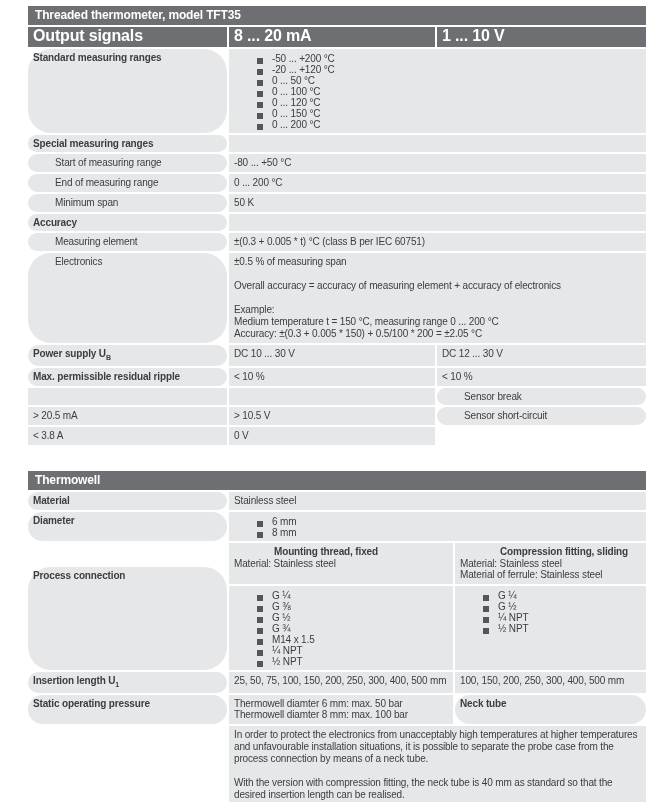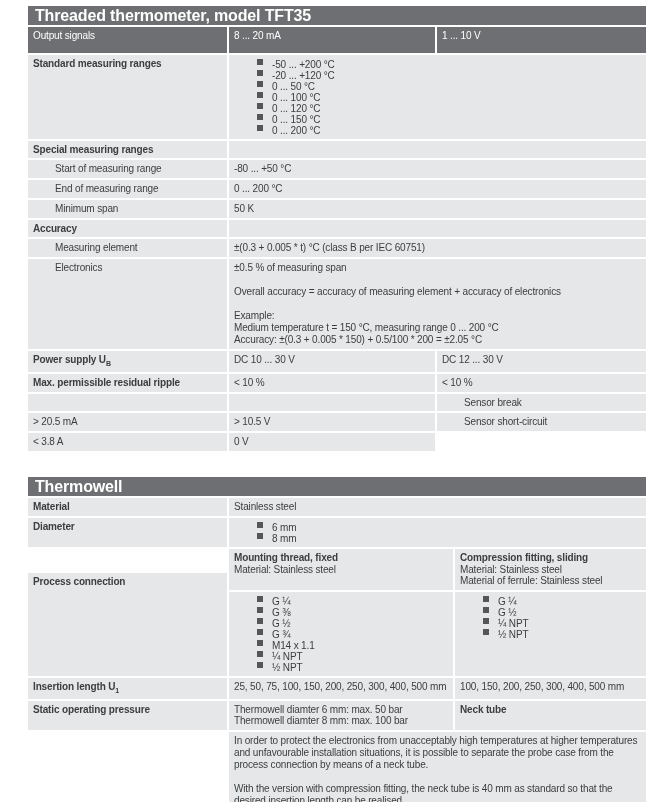--- a/index.html
+++ b/index.html
@@ -15,41 +15,41 @@
     letter-spacing:-0.15px;
   }
   .page{width:659px;height:802px;padding:6px 13px 0 28px;overflow:hidden;}
   .spec-table{
     display:grid;column-gap:2px;row-gap:2px;width:618px;background:#ffffff;
   }
   .t1{grid-template-columns:199px 206px 209px;}
   .t2{grid-template-columns:199px 224px 191px;margin-top:26px;}
   .title-bar{
     grid-column:1 / -1;background:var(--header-bg);color:#fff;
-    font-weight:bold;font-size:16px;line-height:19px;height:19px;
+    font-weight:bold;font-size:12px;line-height:19px;height:19px;
     padding:0 0 0 7px;white-space:nowrap;overflow:hidden;
   }
   .col-header{
-    background:var(--header-bg);color:#fff;font-weight:normal;font-size:10px;
-    line-height:18px;height:26px;padding:0 0 0 5px;white-space:nowrap;overflow:hidden;
+    background:var(--header-bg);color:#fff;font-weight:bold;font-size:16px;
+    line-height:18px;height:20px;padding:0 0 0 5px;white-space:nowrap;overflow:hidden;
   }
   .cell{
     background:var(--row-bg);font-size:10px;line-height:11px;
     padding:3px 5px;min-height:17px;
   }
-  .label{font-weight:bold;}
+  .label{font-weight:bold;border-radius:23px;}
   .label.indent{font-weight:normal;padding-left:27px;}
   .label sub{font-size:7px;letter-spacing:0;}
   .span2{grid-column:2 / -1;}
   .rowspan2{grid-row:span 2;margin-top:24px;}
   .pre{white-space:pre-line;line-height:12px;}
   .line{line-height:11.5px;}
-  .cell-title{font-weight:bold;line-height:11.5px;}
+  .cell-title{font-weight:bold;line-height:11.5px;margin-left:40px;}
   .bullets{padding-top:1px;}
-  .bullet-line{display:flex;align-items:flex-start;height:11px;padding-left:23px;}
+  .bullet-line{display:flex;align-items:flex-end;height:11px;padding-left:23px;}
   .sq{width:6px;height:6px;background:var(--bullet);margin-right:9px;flex:none;}
 </style>
 </head>
 <body>
 
 <div class="page">
 
   <section class="spec-table t1" id="table1">
     <div class="title-bar">Threaded thermometer, model TFT35</div>
     <div class="col-header">Output signals</div>
@@ -192,21 +192,21 @@
           <div class="bullet-line">
             <span class="sq"></span>
             <span>G ½</span>
           </div>
           <div class="bullet-line">
             <span class="sq"></span>
             <span>G ¾</span>
           </div>
           <div class="bullet-line">
             <span class="sq"></span>
-            <span>M14 x 1.1</span>
+            <span>M14 x 1.5</span>
           </div>
           <div class="bullet-line">
             <span class="sq"></span>
             <span>¼ NPT</span>
           </div>
           <div class="bullet-line">
             <span class="sq"></span>
             <span>½ NPT</span>
           </div>
         </div>

